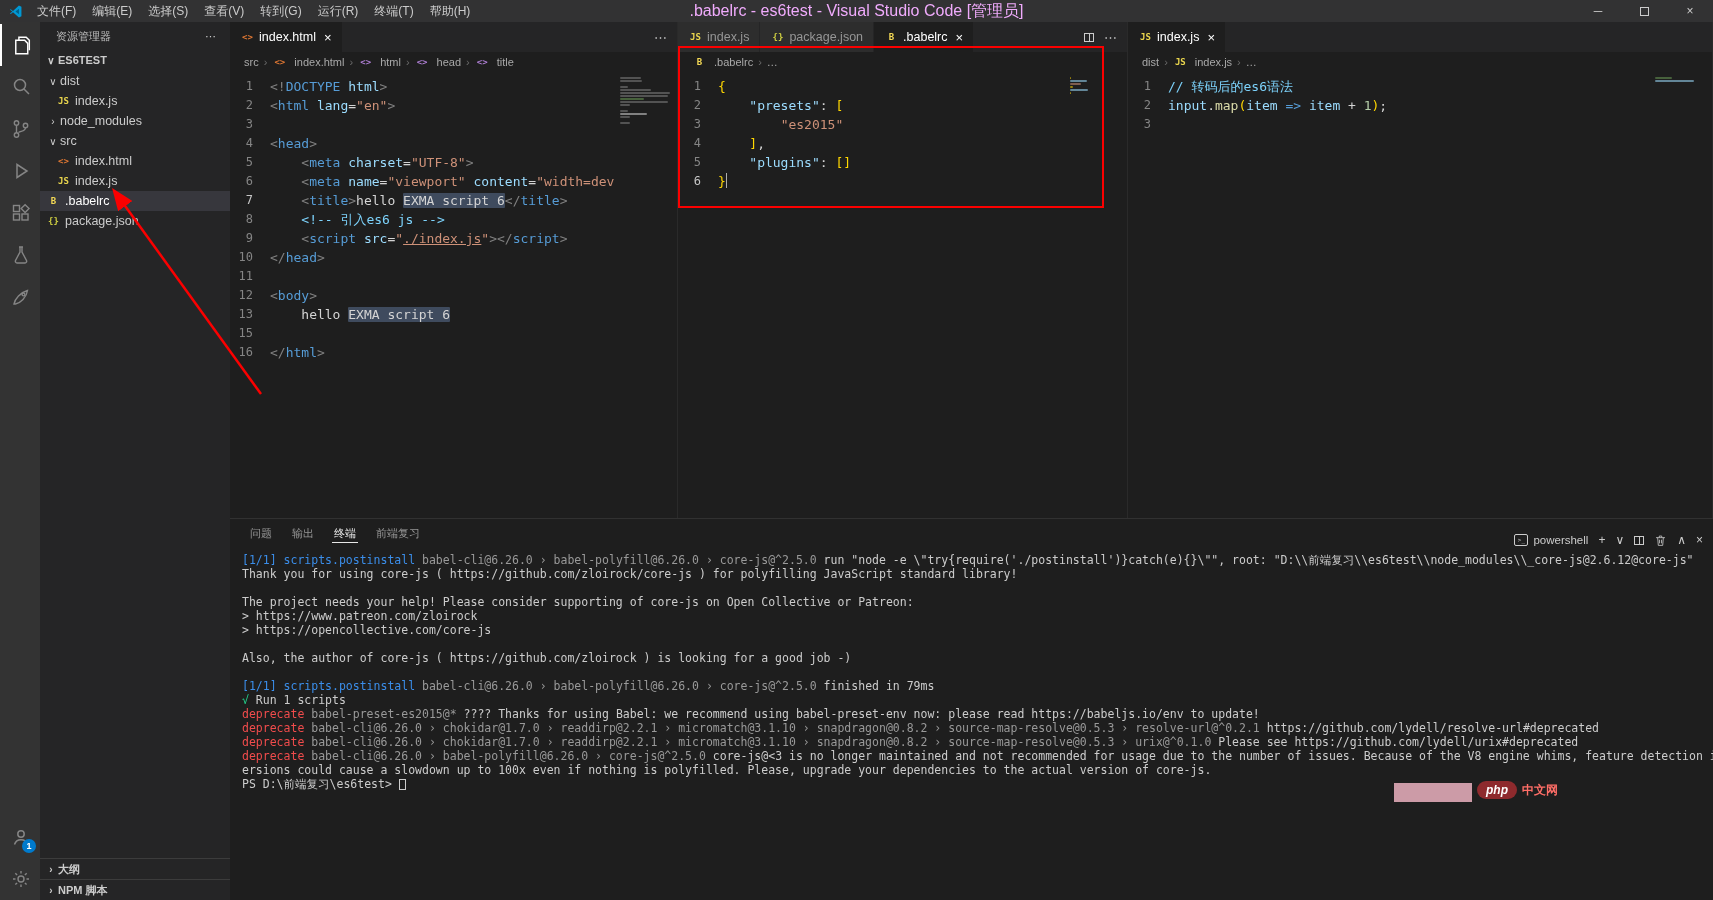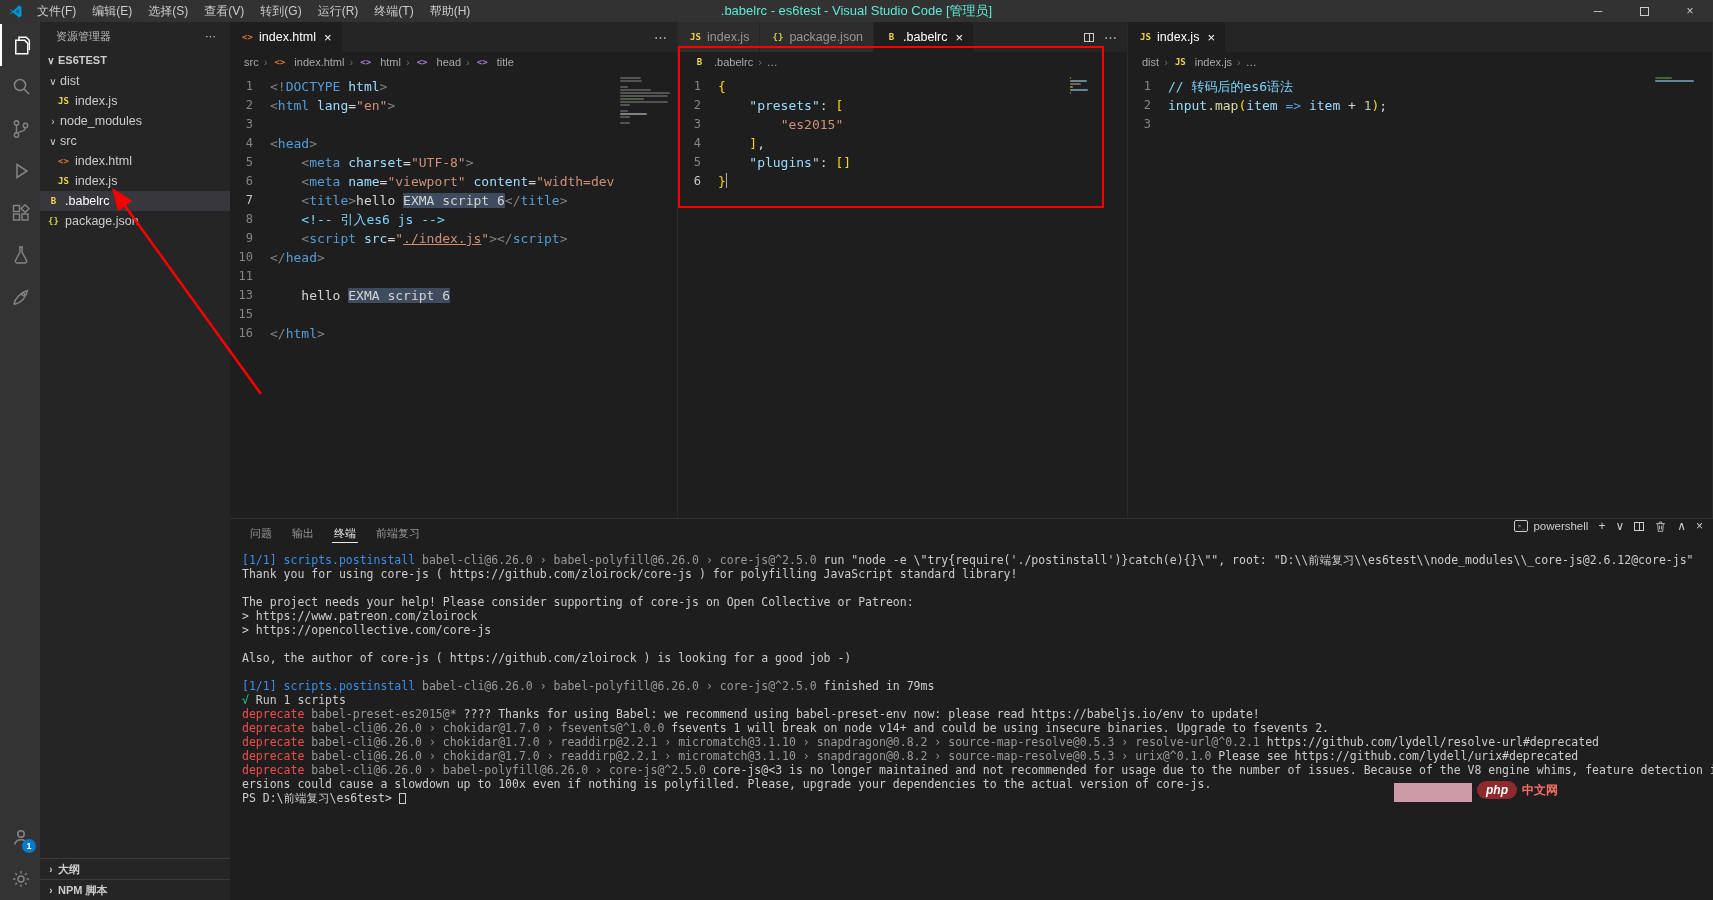--- a/index.html
+++ b/index.html
@@ -4,21 +4,21 @@
 <style>
   *{box-sizing:border-box}
   html,body{margin:0;padding:0}
   body{width:1713px;height:900px;background:#1e1e1e;font-family:"Liberation Sans",sans-serif;overflow:hidden;position:relative;color:#ccc}
 
   
   .titlebar{height:22px;background:#323233;display:flex;align-items:center;position:relative;font-size:12px;color:#cccccc;z-index:5}
   .app-logo{width:15px;height:15px;margin:0 6px 0 8px;flex:none}
   .menubar{display:flex;align-items:center;height:100%}
   .menu-item{padding:0 8px;cursor:default;line-height:22px}
-  .win-title{position:absolute;left:50%;transform:translateX(-50%);color:#5eead4;font-size:13px;white-space:nowrap}
+  .win-title{position:absolute;left:50%;transform:translateX(-50%);color:#f0abfc;font-size:16px;white-space:nowrap}
   .win-controls{margin-left:auto;display:flex;height:100%}
   .win-btn{width:46px;display:flex;align-items:center;justify-content:center;font-size:12px;color:#cccccc;cursor:pointer}
   .restore-ic{width:9px;height:9px;border:1px solid #ccc;display:inline-block}
 
   
   .main{display:flex;height:878px}
   .activitybar{width:40px;background:#333333;display:flex;flex-direction:column;align-items:stretch;padding-top:2px}
   .ab-item{width:40px;height:42px;display:flex;align-items:center;justify-content:center;color:#858585;position:relative;cursor:pointer;border-left:2px solid transparent}
   .ab-item.active{color:#ffffff;border-left:2px solid #ffffff}
   .ab-spacer{flex:1}
@@ -62,21 +62,21 @@
 
   
   .tk-tag{color:#569cd6}.tk-attr{color:#9cdcfe}.tk-str{color:#ce9178}.tk-punct{color:#808080}
   .tk-text{color:#d4d4d4}.tk-comment{color:#7dd3fc}.tk-key{color:#9cdcfe}.tk-bracket{color:#ffd700}
   .tk-num{color:#b5cea8}.tk-fn{color:#dcdcaa}
   .tk-sel{background:#3f4b5e;border-radius:1px}
   .tk-u{text-decoration:underline}
 
   
   .panel{flex:1;background:#1e1e1e;border-top:1px solid #313131;display:flex;flex-direction:column;min-height:0}
-  .panel-header{height:28px;display:flex;align-items:flex-start;padding:0 10px;flex:none}
+  .panel-header{height:28px;display:flex;align-items:flex-end;padding:0 10px;flex:none}
   .panel-tabs{display:flex;height:100%}
   .p-tab{padding:0 10px;font-size:11px;color:#969696;height:100%;display:flex;align-items:center;cursor:pointer;position:relative}
   .p-tab.active{color:#e7e7e7}
   .p-tab.active:after{content:"";position:absolute;left:8px;right:8px;bottom:4px;border-bottom:1px solid #e7e7e7}
   .panel-actions{margin-left:auto;display:flex;align-items:center;gap:10px;color:#cccccc;font-size:12px}
   .ps-chip{display:flex;align-items:center;gap:5px;font-size:11.5px;color:#cccccc;cursor:pointer}
   .ps-icon{width:14px;height:12px;border:1px solid #ccc;border-radius:2px;font-size:6px;line-height:10px;text-align:center;font-family:"DejaVu Sans Mono",monospace;display:inline-block}
   .p-act{cursor:pointer;display:flex;align-items:center;font-size:12px}
   .terminal{flex:1;padding:6px 12px 0 12px;font-family:"DejaVu Sans Mono",monospace;font-size:11.5px;overflow:hidden}
   .t-line{height:14px;line-height:14px;white-space:pre}
@@ -273,20 +273,21 @@
             <div class="crow"><span class="ln">2</span><span class="lc"><span class="tk-punct">&lt;</span><span class="tk-tag">html</span><span class="tk-text"> </span><span class="tk-attr">lang</span><span class="tk-text">=</span><span class="tk-str">"en"</span><span class="tk-punct">&gt;</span></span></div>
             <div class="crow"><span class="ln">3</span><span class="lc"></span></div>
             <div class="crow"><span class="ln">4</span><span class="lc"><span class="tk-punct">&lt;</span><span class="tk-tag">head</span><span class="tk-punct">&gt;</span></span></div>
             <div class="crow"><span class="ln">5</span><span class="lc"><span class="tk-text">    </span><span class="tk-punct">&lt;</span><span class="tk-tag">meta</span><span class="tk-text"> </span><span class="tk-attr">charset</span><span class="tk-text">=</span><span class="tk-str">"UTF-8"</span><span class="tk-punct">&gt;</span></span></div>
             <div class="crow"><span class="ln">6</span><span class="lc"><span class="tk-text">    </span><span class="tk-punct">&lt;</span><span class="tk-tag">meta</span><span class="tk-text"> </span><span class="tk-attr">name</span><span class="tk-text">=</span><span class="tk-str">"viewport"</span><span class="tk-text"> </span><span class="tk-attr">content</span><span class="tk-text">=</span><span class="tk-str">"width=dev</span></span></div>
             <div class="crow active"><span class="ln">7</span><span class="lc"><span class="tk-text">    </span><span class="tk-punct">&lt;</span><span class="tk-tag">title</span><span class="tk-punct">&gt;</span><span class="tk-text">hello </span><span class="tk-text tk-sel">EXMA script 6</span><span class="tk-punct">&lt;/</span><span class="tk-tag">title</span><span class="tk-punct">&gt;</span></span></div>
             <div class="crow"><span class="ln">8</span><span class="lc"><span class="tk-text">    </span><span class="tk-comment">&lt;!-- 引入es6 js --&gt;</span></span></div>
             <div class="crow"><span class="ln">9</span><span class="lc"><span class="tk-text">    </span><span class="tk-punct">&lt;</span><span class="tk-tag">script</span><span class="tk-text"> </span><span class="tk-attr">src</span><span class="tk-text">=</span><span class="tk-str">"</span><span class="tk-str tk-u">./index.js</span><span class="tk-str">"</span><span class="tk-punct">&gt;</span><span class="tk-punct">&lt;/</span><span class="tk-tag">script</span><span class="tk-punct">&gt;</span></span></div>
             <div class="crow"><span class="ln">10</span><span class="lc"><span class="tk-punct">&lt;/</span><span class="tk-tag">head</span><span class="tk-punct">&gt;</span></span></div>
             <div class="crow"><span class="ln">11</span><span class="lc"></span></div>
+            <div class="crow"><span class="ln">12</span><span class="lc"><span class="tk-punct">&lt;</span><span class="tk-tag">body</span><span class="tk-punct">&gt;</span></span></div>
             <div class="crow"><span class="ln">13</span><span class="lc"><span class="tk-text">    hello </span><span class="tk-text tk-sel">EXMA script 6</span></span></div>
             <div class="crow"><span class="ln">15</span><span class="lc"></span></div>
             <div class="crow"><span class="ln">16</span><span class="lc"><span class="tk-punct">&lt;/</span><span class="tk-tag">html</span><span class="tk-punct">&gt;</span></span></div>
             <div class="minimap">
               <div class="mm-bar" style="width: 21px; background: rgb(128, 128, 128);"></div>
               <div class="mm-bar" style="width: 22.4px; background: rgb(128, 128, 128);"></div>
               <div class="mm-bar" style="width: 0px; background: transparent;"></div>
               <div class="mm-bar" style="width: 8.4px; background: rgb(128, 128, 128);"></div>
               <div class="mm-bar" style="width: 30.8px; background: rgb(128, 128, 128);"></div>
               <div class="mm-bar" style="width: 50px; background: rgb(128, 128, 128);"></div>
@@ -412,21 +413,20 @@
           <div class="t-line">&nbsp;</div>
           <div class="t-line"><span class="t-wh">The project needs your help! Please consider supporting of core-js on Open Collective or Patreon:</span></div>
           <div class="t-line"><span class="t-wh">&gt; https://www.patreon.com/zloirock</span></div>
           <div class="t-line"><span class="t-wh">&gt; https://opencollective.com/core-js</span></div>
           <div class="t-line">&nbsp;</div>
           <div class="t-line"><span class="t-wh">Also, the author of core-js ( https://github.com/zloirock ) is looking for a good job -)</span></div>
           <div class="t-line">&nbsp;</div>
           <div class="t-line"><span class="t-cy">[1/1] scripts.postinstall</span><span class="t-gy"> babel-cli@6.26.0 › babel-polyfill@6.26.0 › core-js@^2.5.0</span><span class="t-wh"> finished in 79ms</span></div>
           <div class="t-line"><span class="t-gn">√</span><span class="t-wh"> Run 1 scripts</span></div>
           <div class="t-line"><span class="t-rd">deprecate</span><span class="t-gy"> babel-preset-es2015@*</span><span class="t-wh"> ???? Thanks for using Babel: we recommend using babel-preset-env now: please read https://babeljs.io/env to update!</span></div>
-          <div class="t-line"><span class="t-rd">deprecate</span><span class="t-gy"> babel-cli@6.26.0 › chokidar@1.7.0 › fsevents@^1.0.0</span><span class="t-wh"> fsevents 1 will break on node v14+ and could be using insecure binaries. Upgrade to fsevents 2.</span></div>
           <div class="t-line"><span class="t-rd">deprecate</span><span class="t-gy"> babel-cli@6.26.0 › chokidar@1.7.0 › readdirp@2.2.1 › micromatch@3.1.10 › snapdragon@0.8.2 › source-map-resolve@0.5.3 › resolve-url@^0.2.1</span><span class="t-wh"> https://github.com/lydell/resolve-url#deprecated</span></div>
           <div class="t-line"><span class="t-rd">deprecate</span><span class="t-gy"> babel-cli@6.26.0 › chokidar@1.7.0 › readdirp@2.2.1 › micromatch@3.1.10 › snapdragon@0.8.2 › source-map-resolve@0.5.3 › urix@^0.1.0</span><span class="t-wh"> Please see https://github.com/lydell/urix#deprecated</span></div>
           <div class="t-line"><span class="t-rd">deprecate</span><span class="t-gy"> babel-cli@6.26.0 › babel-polyfill@6.26.0 › core-js@^2.5.0</span><span class="t-wh"> core-js@&lt;3 is no longer maintained and not recommended for usage due to the number of issues. Because of the V8 engine whims, feature detection in old core-js v</span></div>
           <div class="t-line"><span class="t-wh">ersions could cause a slowdown up to 100x even if nothing is polyfilled. Please, upgrade your dependencies to the actual version of core-js.</span></div>
           <div class="t-line"><span class="t-wh">PS D:\前端复习\es6test&gt; </span><span class="t-cursor"></span></div>
         </div>
     </div>
   </div>
 </div>
 

